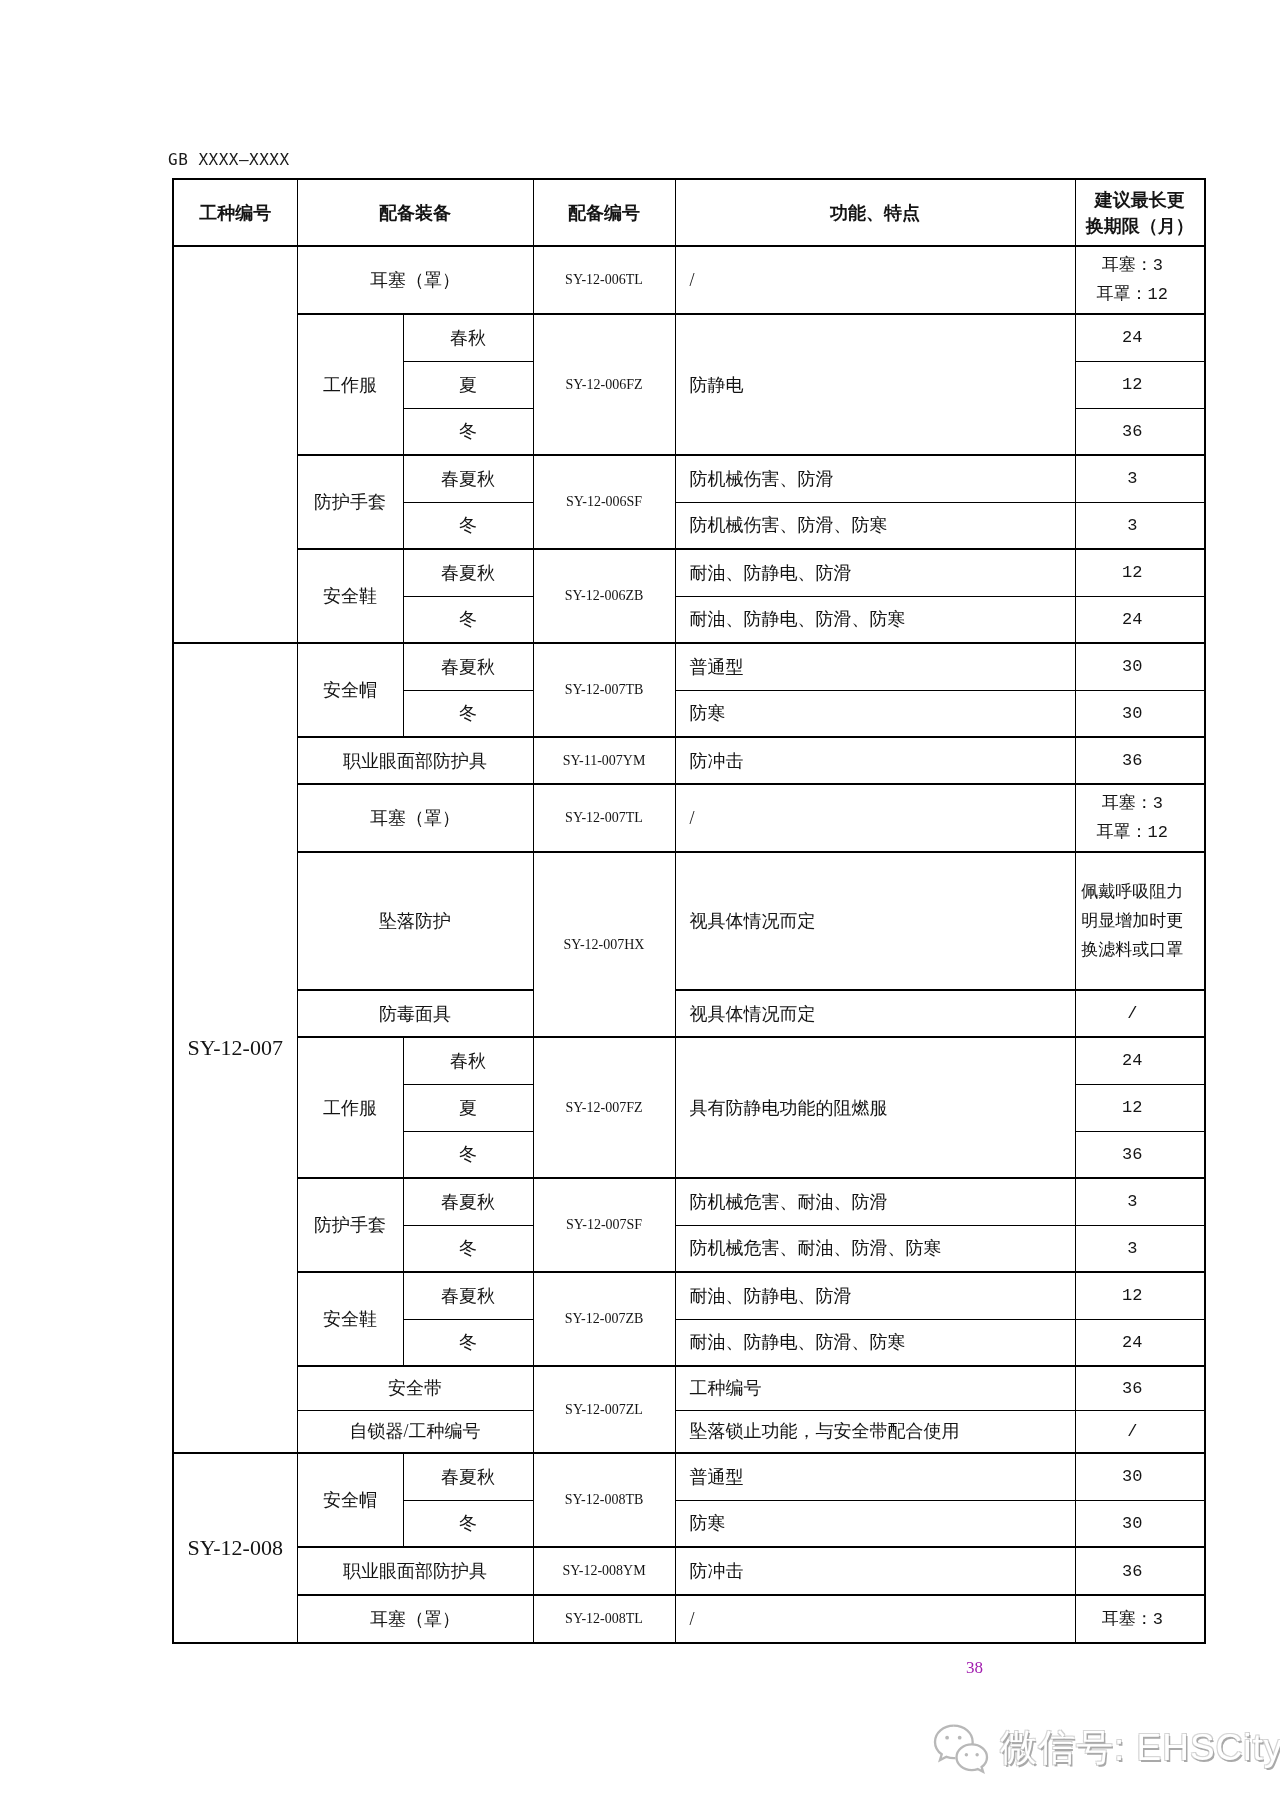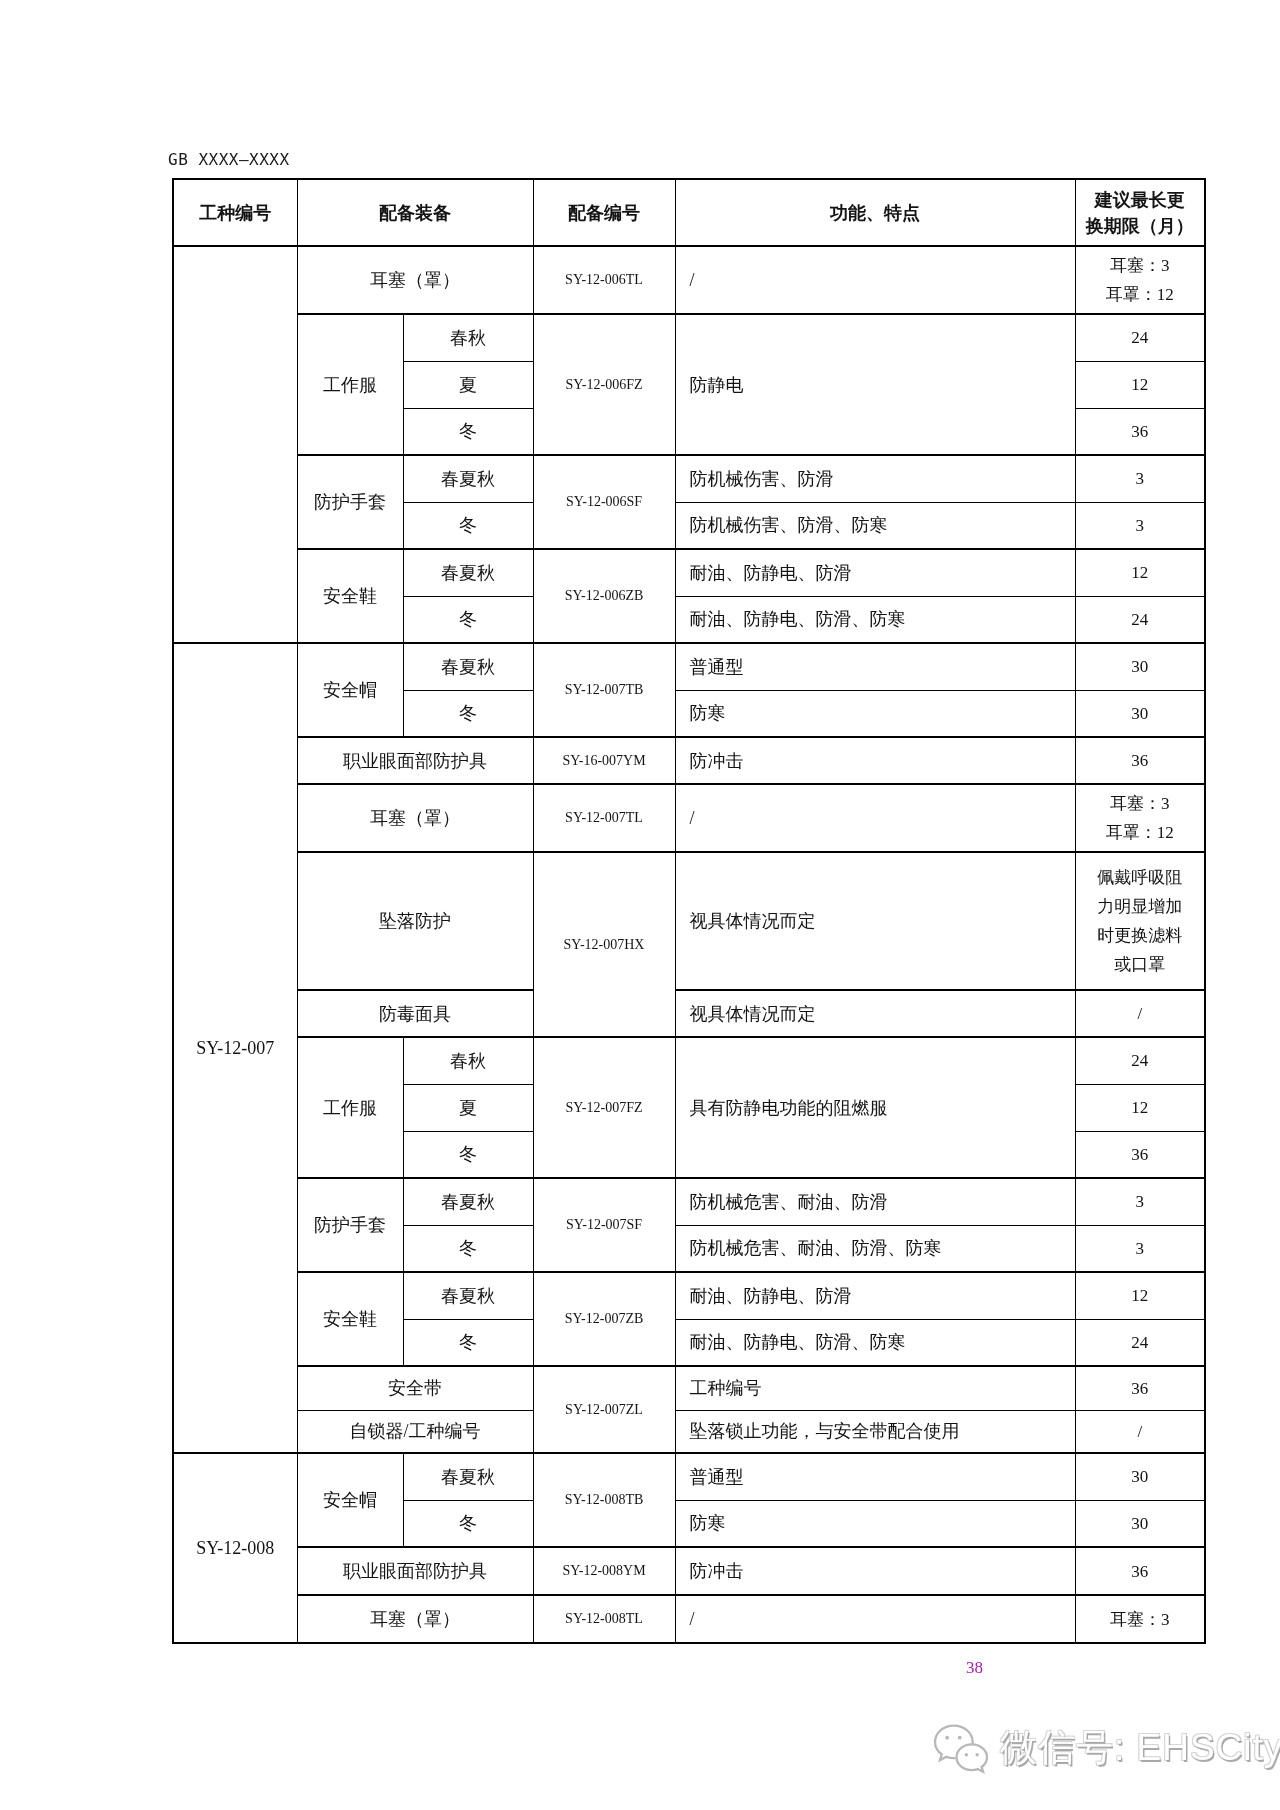--- a/index.html
+++ b/index.html
@@ -23,23 +23,23 @@
     border:1px solid #000;padding:0;overflow:hidden;
     font-size:18px;line-height:26px;vertical-align:middle;text-align:center;
   }
   .ppe thead th{
     font-family:"Liberation Sans","DejaVu Sans",sans-serif;
     font-weight:bold;font-size:18px;border-bottom:2px solid #000;
     height:65px;
   }
   .ppe .feat{text-align:left;padding-left:14px;padding-right:6px;}
   .ppe .code{font-size:14px;letter-spacing:0px;}
-  .ppe .term{font-size:17px;padding-left:15px;padding-right:15px;line-height:29px;}
+  .ppe .term{font-size:17px;padding-right:15px;line-height:29px;font-family:Liberation Mono, monospace;}
   .ppe .term .tl{display:block;line-height:29px;}
-  .ppe .job{font-size:18px;}
+  .ppe .job{font-size:22px;}
   tr.gt td{border-top:2px solid #000;}
   tr.h68{height:68px;} tr.h47{height:47px;} tr.h138{height:138px;}
   tr.h44{height:44px;} tr.h43{height:43px;} tr.h48{height:48px;}
   .page-num{
     position:absolute;left:966px;top:1658px;font-size:17px;color:#a21caf;
   }
   .watermark{
     position:absolute;left:932px;top:1722px;display:flex;align-items:center;gap:10px;
   }
   .wm-text{
@@ -134,21 +134,21 @@
       <td class="feat">普通型</td>
       <td class="term">30</td>
     </tr>
     <tr class="h47">
       <td>冬</td>
       <td class="feat">防寒</td>
       <td class="term">30</td>
     </tr>
     <tr class="h47 gt">
       <td colspan="2">职业眼面部防护具</td>
-      <td class="code">SY-16-007YM</td>
+      <td class="code">SY-11-007YM</td>
       <td class="feat">防冲击</td>
       <td class="term">36</td>
     </tr>
     <tr class="h68 gt">
       <td colspan="2">耳塞（罩）</td>
       <td class="code">SY-12-007TL</td>
       <td class="feat">/</td>
       <td class="term">
         <span class="tl">耳塞：3</span>
         <span class="tl">耳罩：12</span>

